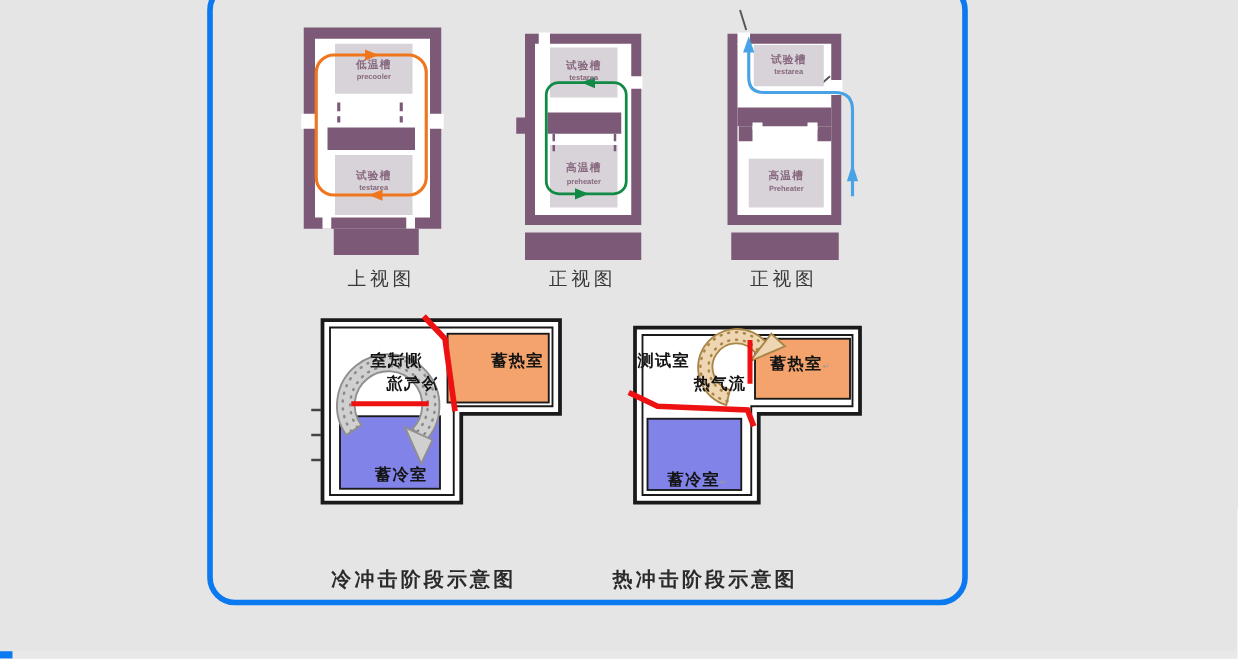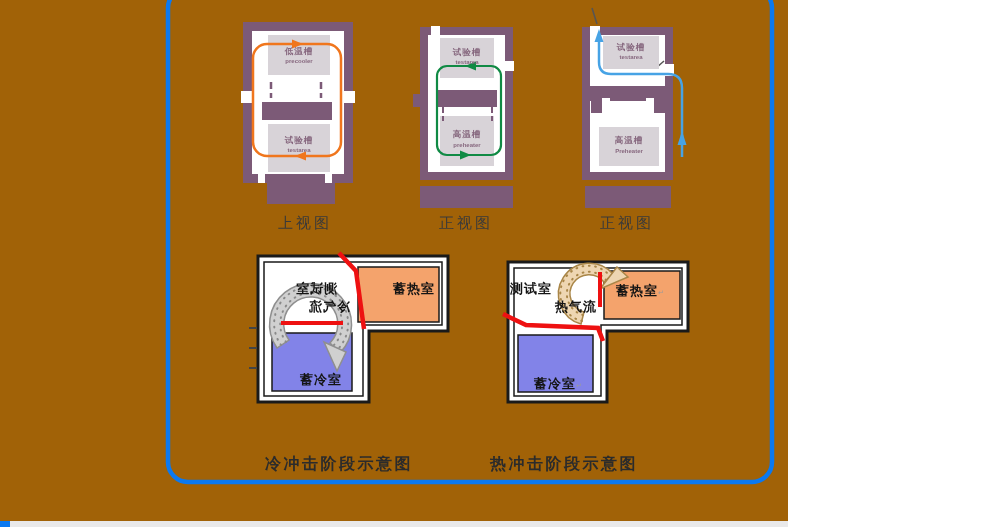--- a/index.html
+++ b/index.html
@@ -1,16 +1,16 @@
 <!DOCTYPE html>
 <html><head>
 <meta charset="utf-8">
 <style>
   html,body{margin:0;padding:0;background:#fff;}
-  #canvas{position:relative;width:788px;height:527px;background:#a16207;overflow:hidden;
+  #canvas{position:relative;width:990px;height:527px;background:#e5e5e5;overflow:hidden;
           font-family:"Liberation Sans",sans-serif;}
   svg{position:absolute;left:0;top:0;}
   text{text-anchor:middle;}
   .cnbox{font:bold 8.5px "Liberation Sans",sans-serif;fill:#87687f;letter-spacing:1px;}
   .enbox{font:bold 6px "Liberation Sans",sans-serif;fill:#87687f;}
   .vcap{font:15px "Liberation Serif",serif;fill:#3a3a3a;letter-spacing:3px;}
   .room{font:bold 13px "Liberation Sans",sans-serif;fill:#141414;letter-spacing:1px;}
   .bcap{font:bold 16px "Liberation Sans",sans-serif;fill:#2b2b2b;letter-spacing:2.5px;}
   .ret{font:7px "Liberation Sans",sans-serif;fill:#9a9a9a;}
 </style>

